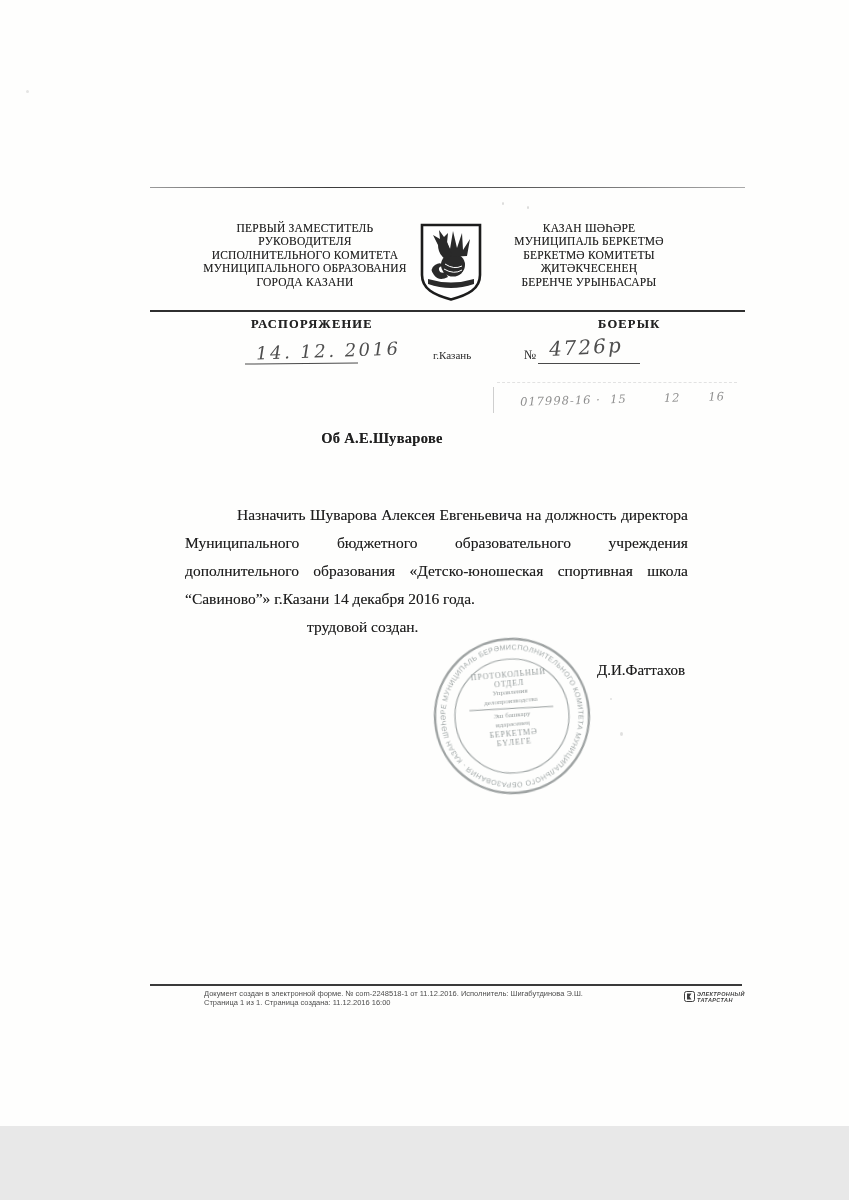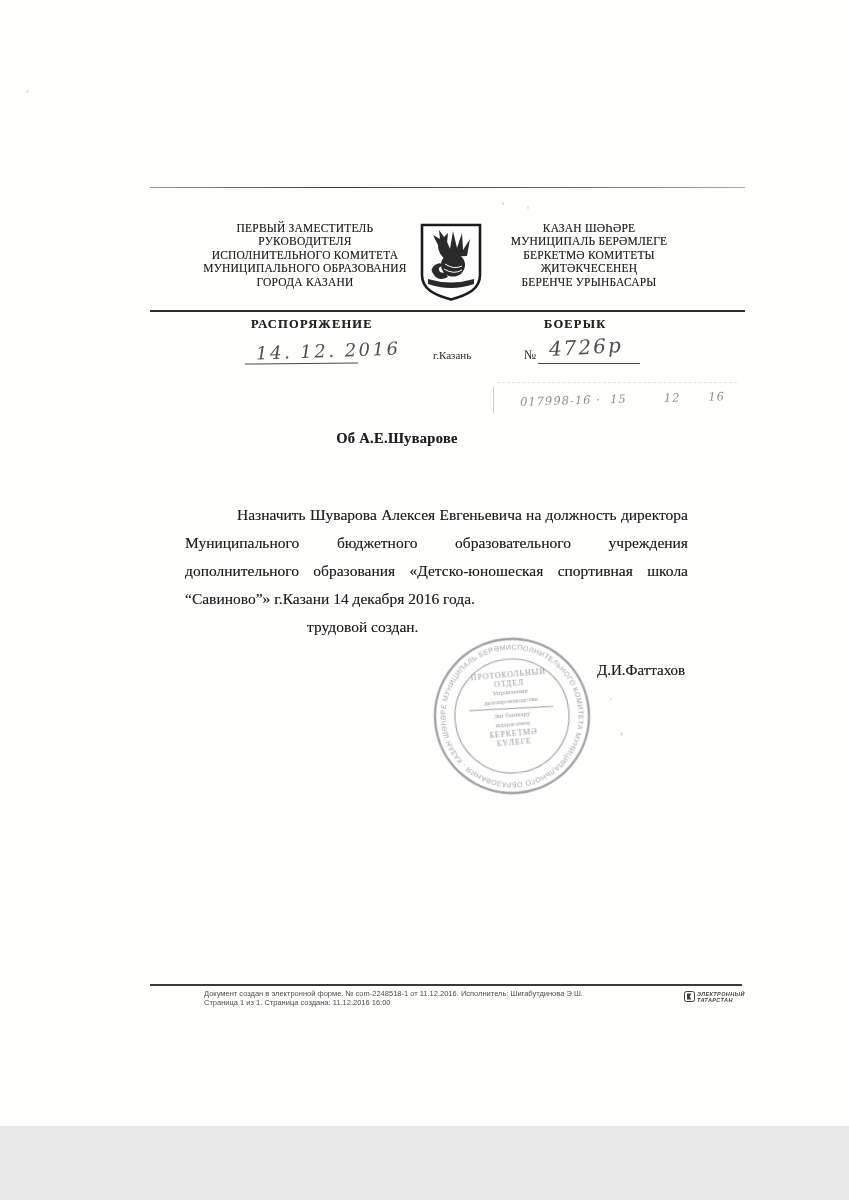--- a/index.html
+++ b/index.html
@@ -25,21 +25,21 @@
     color:#4e4e4e;
   }
   .uline { position:absolute; height:1px; background:#4a4a4a; }
   .small-serif { position:absolute; font-size:11px; color:#2c2c2c; }
   .reg-note {
     position:absolute; font-family:"DejaVu Serif", serif; font-style:italic;
     font-size:11.5px; color:#8f8f8f; letter-spacing:1px; white-space:pre;
     transform:rotate(-1.5deg);
   }
   .doc-title {
-    position:absolute; left:200px; top:430px; width:450px; text-align:center;
+    position:absolute; left:185px; top:430px; width:450px; text-align:center;
     font-weight:bold; font-size:14.5px; letter-spacing:0.3px;
     text-shadow:0 0 0.5px rgba(30,30,30,0.55);
   }
   .body-text {
     position:absolute; left:185px; top:501px; width:503px;
     font-size:15.5px; line-height:28px; color:#1e1e1e;
     text-shadow:0 0 0.5px rgba(30,30,30,0.5);
   }
   .body-text .jl { text-align:justify; text-align-last:justify; }
   .body-text .ind { padding-left:52px; }
@@ -97,30 +97,30 @@
       <path d="M15,52 q-5,-6 1,-10 q6,-4 9,1 q-6,0 -5,4 q1,4 6,2 l3,5 q-9,5 -14,-2 Z" fill="#2a2a2a"></path>
       <ellipse cx="34" cy="42" rx="12" ry="11.5" fill="#2a2a2a"></ellipse>
       <path d="M29,34 L26,14 L31,26 L34,8 L38,25 L43,10 L44,27 L51,16 L48,33 Z" fill="#2a2a2a"></path>
       <path d="M27,37 Q19,31 19,22 L14,12 L21,16 L20,7 L25,14 L29,10 L28,20 Q31,26 33,32 Z" fill="#2a2a2a"></path>
       <path d="M26,41 q9,6 17,2 M25,46 q10,6 18,1" stroke="#ffffff" stroke-width="1" fill="none"></path>
     </svg>
   </div>
 
   <div class="hdr-col" style="left:475px; top:222px; width:228px;">
     <div>КАЗАН ШӘҺӘРЕ</div>
-    <div>МУНИЦИПАЛЬ БЕРӘМЛЕГЕ</div>
+    <div>МУНИЦИПАЛЬ БЕРКЕТМӘ</div>
     <div>БЕРКЕТМӘ КОМИТЕТЫ</div>
     <div>ҖИТӘКЧЕСЕНЕҢ</div>
     <div>БЕРЕНЧЕ УРЫНБАСАРЫ</div>
   </div>
 
   <div class="rule" style="left:150px; top:310px; width:595px; height:2px; background:#2f2f2f;"></div>
 
   <div class="doc-type" style="left:251px; top:317px;text-align:right;">РАСПОРЯЖЕНИЕ</div>
-  <div class="doc-type" style="left:544px; top:317px;text-align:right;">БОЕРЫК</div>
+  <div class="doc-type" style="left:598px; top:317px;text-align:right;">БОЕРЫК</div>
 
   <div class="hand" style="left:256px; top:340px; font-size:18px; letter-spacing:2.5px; transform:rotate(-2deg);">14. 12. 2016</div>
   <div class="uline" style="left:245px; top:363px; width:113px; transform:rotate(-0.6deg);"></div>
 
   <div class="small-serif" style="left:433px; top:349px;">г.Казань</div>
 
   <div class="small-serif" style="left:524px; top:347px; font-size:13px;">№</div>
   <div class="hand" style="left:549px; top:335px; font-size:20px; letter-spacing:2px; transform:rotate(-3deg);">4726р</div>
   <div class="uline" style="left:538px; top:363px; width:102px;"></div>
 

